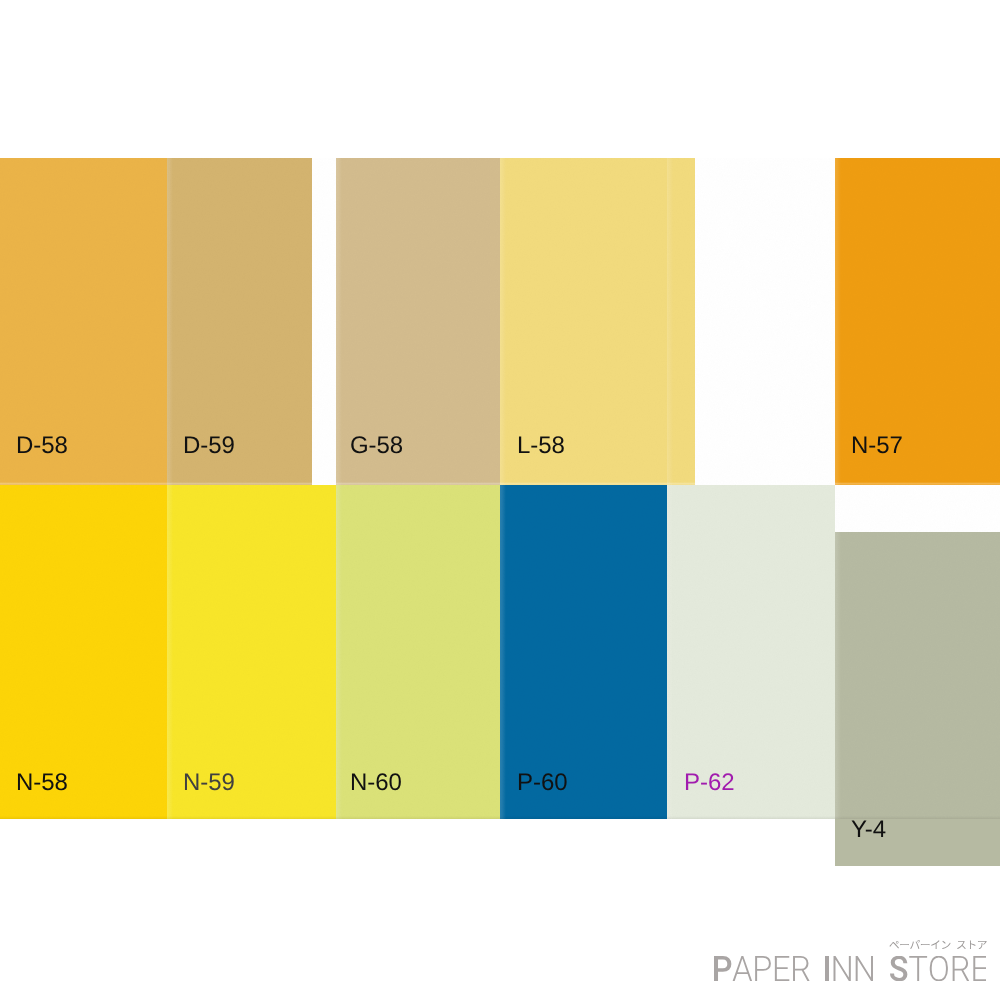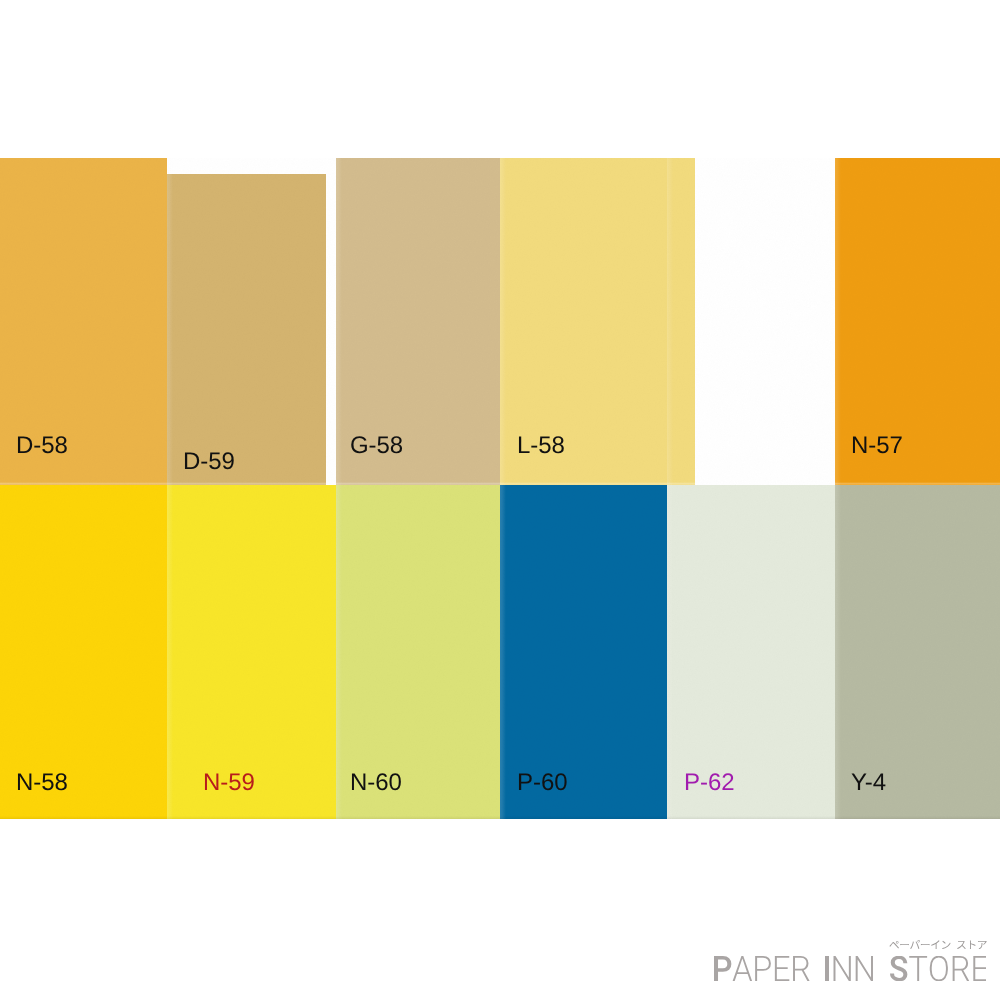--- a/index.html
+++ b/index.html
@@ -120,50 +120,50 @@
 </head>
 <body>
 
 <div id="page">
 
   <div id="swatch-grid">
       <div class="swatch-row r0" style="top: 0px; height: 327px;">
         <div class="swatch" style="background: rgb(235, 180, 72); left: 0px; width: 167px;">
           <div class="swatch-label" style="color: rgb(17, 17, 17); left: 16px; top: 279px;">D-58</div>
         </div>
-        <div class="swatch" style="background: rgb(212, 180, 111); left: 167px; width: 159px; margin-top: 16px;">
+        <div class="swatch" style="background: rgb(212, 180, 111); left: 167px; width: 145px;">
           <div class="swatch-label" style="color: rgb(17, 17, 17); left: 16px; top: 279px;">D-59</div>
         </div>
         <div class="swatch" style="background: rgb(211, 188, 142); left: 336px; width: 176px;">
           <div class="swatch-label" style="color: rgb(17, 17, 17); left: 14px; top: 279px;">G-58</div>
         </div>
         <div class="swatch" style="background: rgb(242, 219, 125); left: 500px; width: 167px; padding-left: 28px;">
           <div class="swatch-label" style="color: rgb(17, 17, 17); left: 17px; top: 279px;">L-58</div>
         </div>
         <div class="swatch" style="background: rgb(239, 157, 17); left: 835px; width: 165px;">
           <div class="swatch-label" style="color: rgb(17, 17, 17); left: 16px; top: 279px;">N-57</div>
         </div>
       </div>
       <div class="swatch-row r1" style="top: 327px; height: 334px;">
         <div class="swatch" style="background: rgb(253, 213, 7); left: 0px; width: 167px;">
           <div class="swatch-label" style="color: rgb(17, 17, 17); left: 16px; top: 289px;">N-58</div>
         </div>
         <div class="swatch" style="background: rgb(248, 230, 41); left: 167px; width: 169px;">
-          <div class="swatch-label" style="color: #b91c1c; left: 16px; top: 289px; margin-left: 20px;">N-59</div>
+          <div class="swatch-label" style="color: #404040; left: 16px; top: 289px;">N-59</div>
         </div>
         <div class="swatch" style="background: rgb(219, 226, 120); left: 336px; width: 164px;">
           <div class="swatch-label" style="color: rgb(17, 17, 17); left: 14px; top: 289px;">N-60</div>
         </div>
         <div class="swatch" style="background: #0369a1; left: 500px; width: 167px;">
           <div class="swatch-label" style="color: rgb(17, 17, 17); left: 17px; top: 289px;">P-60</div>
         </div>
         <div class="swatch" style="background: rgb(228, 234, 220); left: 667px; width: 168px;">
           <div class="swatch-label" style="color: #a21caf; left: 17px; top: 289px;">P-62</div>
         </div>
-        <div class="swatch" style="background: rgb(182, 186, 162); left: 835px; width: 165px;">
+        <div class="swatch" style="background: rgb(182, 186, 162); left: 835px; width: 165px; margin-top: 47px;">
           <div class="swatch-label" style="color: rgb(17, 17, 17); left: 16px; top: 289px;">Y-4</div>
         </div>
       </div>
     </div>
 
   <div id="col-seams">
       <div class="col-seam" style="left: 167px;"></div>
       <div class="col-seam" style="left: 336px;"></div>
       <div class="col-seam" style="left: 500px;"></div>
       <div class="col-seam" style="left: 667px;"></div>

